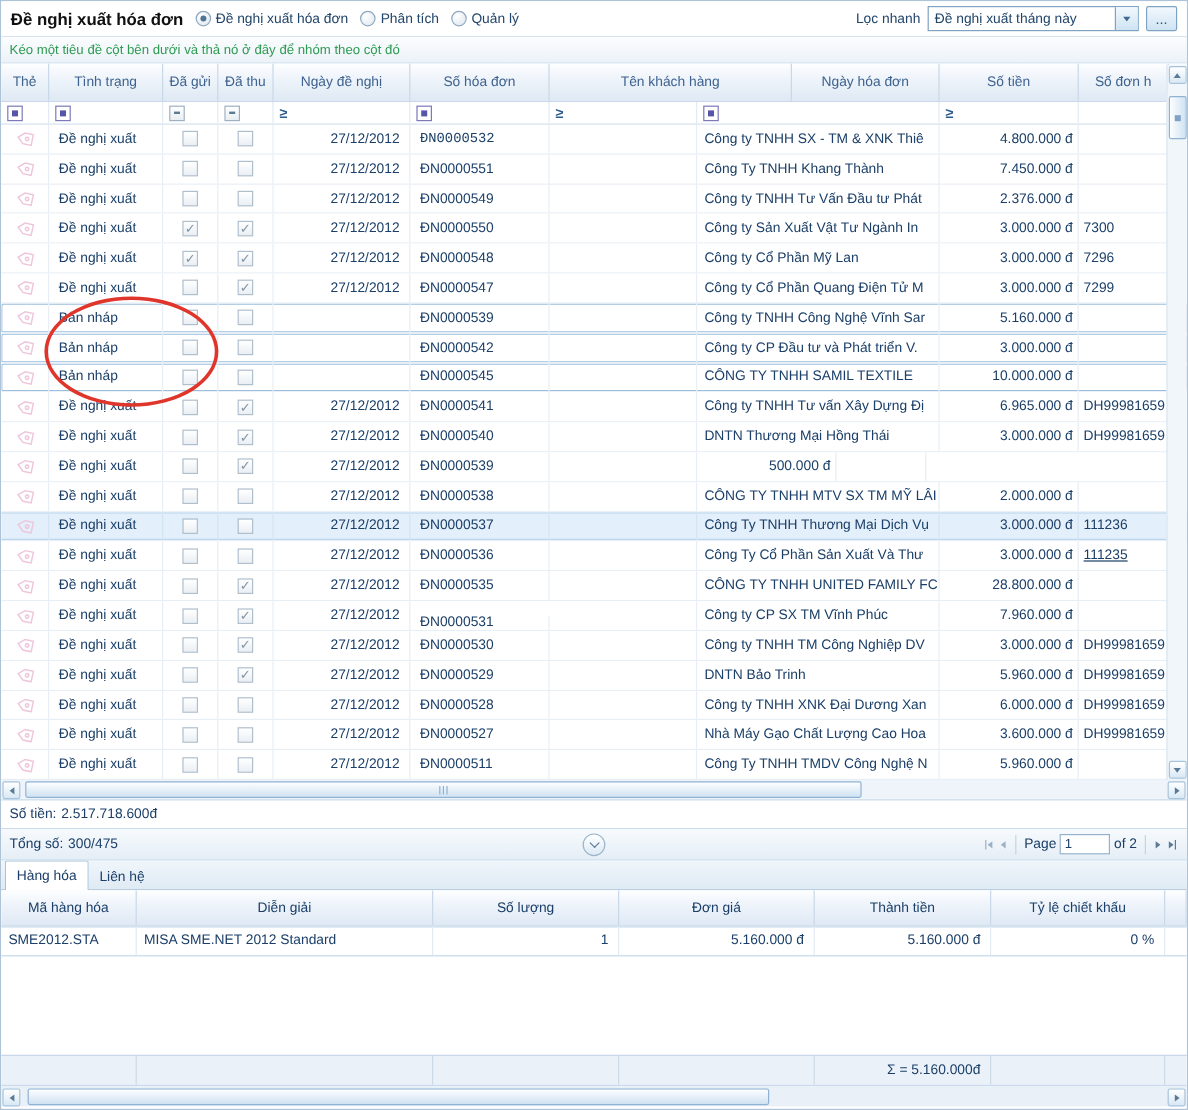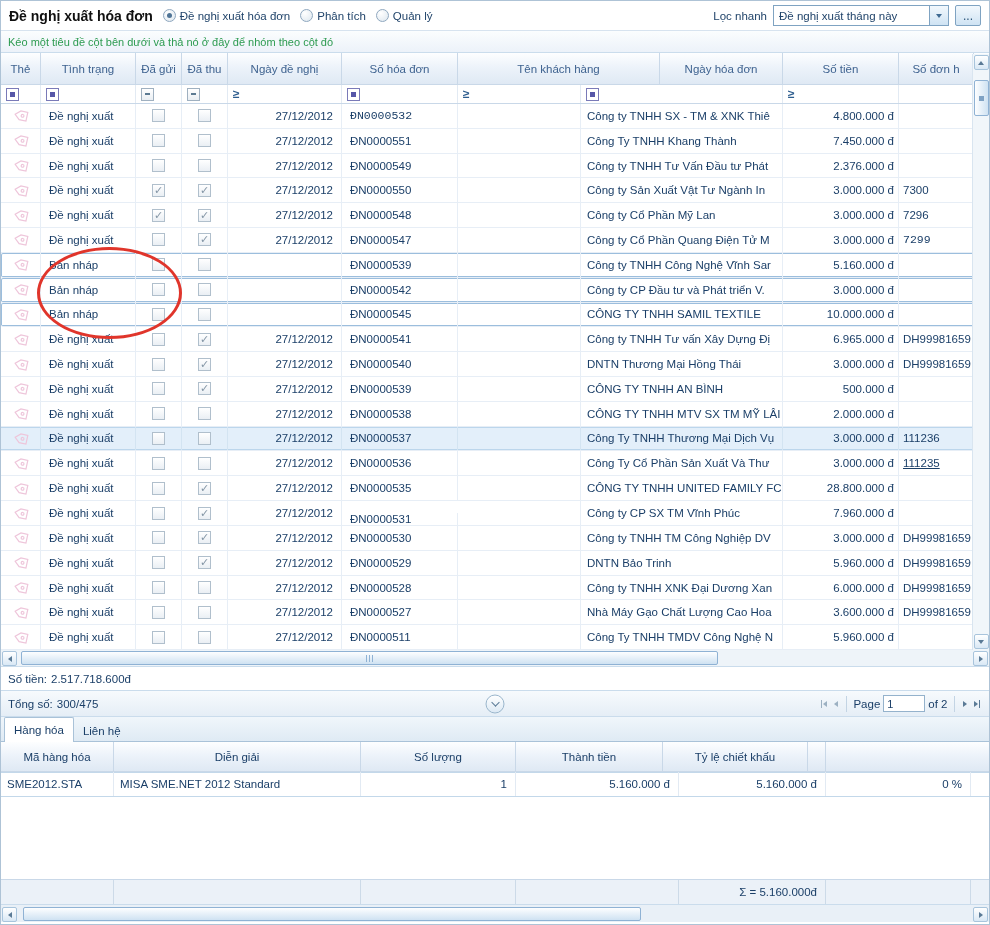--- a/index.html
+++ b/index.html
@@ -434,21 +434,21 @@
         </div>
         <div class="c " style="width: 123px;">
           <span></span>
         </div>
         <div class="c pl6" style="width: 202px;">
           <span>Công ty Cổ Phần Quang Điện Tử M</span>
         </div>
         <div class="c r pr4" style="width: 116px;">
           <span>3.000.000 đ</span>
         </div>
-        <div class="c pl4" style="width: 75px; font-family: Liberation Mono, monospace;">
+        <div class="c pl4" style="width: 75px;">
           <span>7299</span>
         </div>
       </div>
       <div class="row sel">
         <div class="c " style="width: 40px;">
           <span class="tagwrap">
             <svg width="16" height="13" viewBox="0 0 16 13">
               <g transform="rotate(12 8 6.5)" fill="none" stroke="#eec5da" stroke-width="1.2">
                 <path d="M2 6.5 L7 2 H14 V11 H7 Z"></path>
                 <circle cx="9.6" cy="6.5" r="1.4"></circle>
@@ -661,23 +661,20 @@
           <span class="cb on"></span>
         </div>
         <div class="c r pr8" style="width: 114px;">
           <span>27/12/2012</span>
         </div>
         <div class="c pl8" style="width: 116px;">
           <span>ĐN0000539</span>
         </div>
         <div class="c " style="width: 123px;">
           <span></span>
-        </div>
-        <div class="c pl6" style="width: 202px;">
-          <span>CÔNG TY TNHH AN BÌNH</span>
         </div>
         <div class="c r pr4" style="width: 116px;">
           <span>500.000 đ</span>
         </div>
         <div class="c pl4" style="width: 75px;">
           <span></span>
         </div>
       </div>
       <div class="row">
         <div class="c " style="width: 40px;">
@@ -1140,20 +1137,23 @@
     <div class="dhead" id="dhead">
         <div class="c hc" style="width: 113px; justify-content: center;">
           <span>Mã hàng hóa</span>
         </div>
         <div class="c hc" style="width: 247px; justify-content: center;">
           <span>Diễn giải</span>
         </div>
         <div class="c hc" style="width: 155px; justify-content: center;">
           <span>Số lượng</span>
         </div>
+        <div class="c hc" style="width: 163px; justify-content: center;">
+          <span>Đơn giá</span>
+        </div>
         <div class="c hc" style="width: 147px; justify-content: center;">
           <span>Thành tiền</span>
         </div>
         <div class="c hc" style="width: 145px; justify-content: center;">
           <span>Tỷ lệ chiết khấu</span>
         </div>
         <div class="c hc" style="width: 18px;"></div>
       </div>
     <div id="drows">
         <div class="drow">

